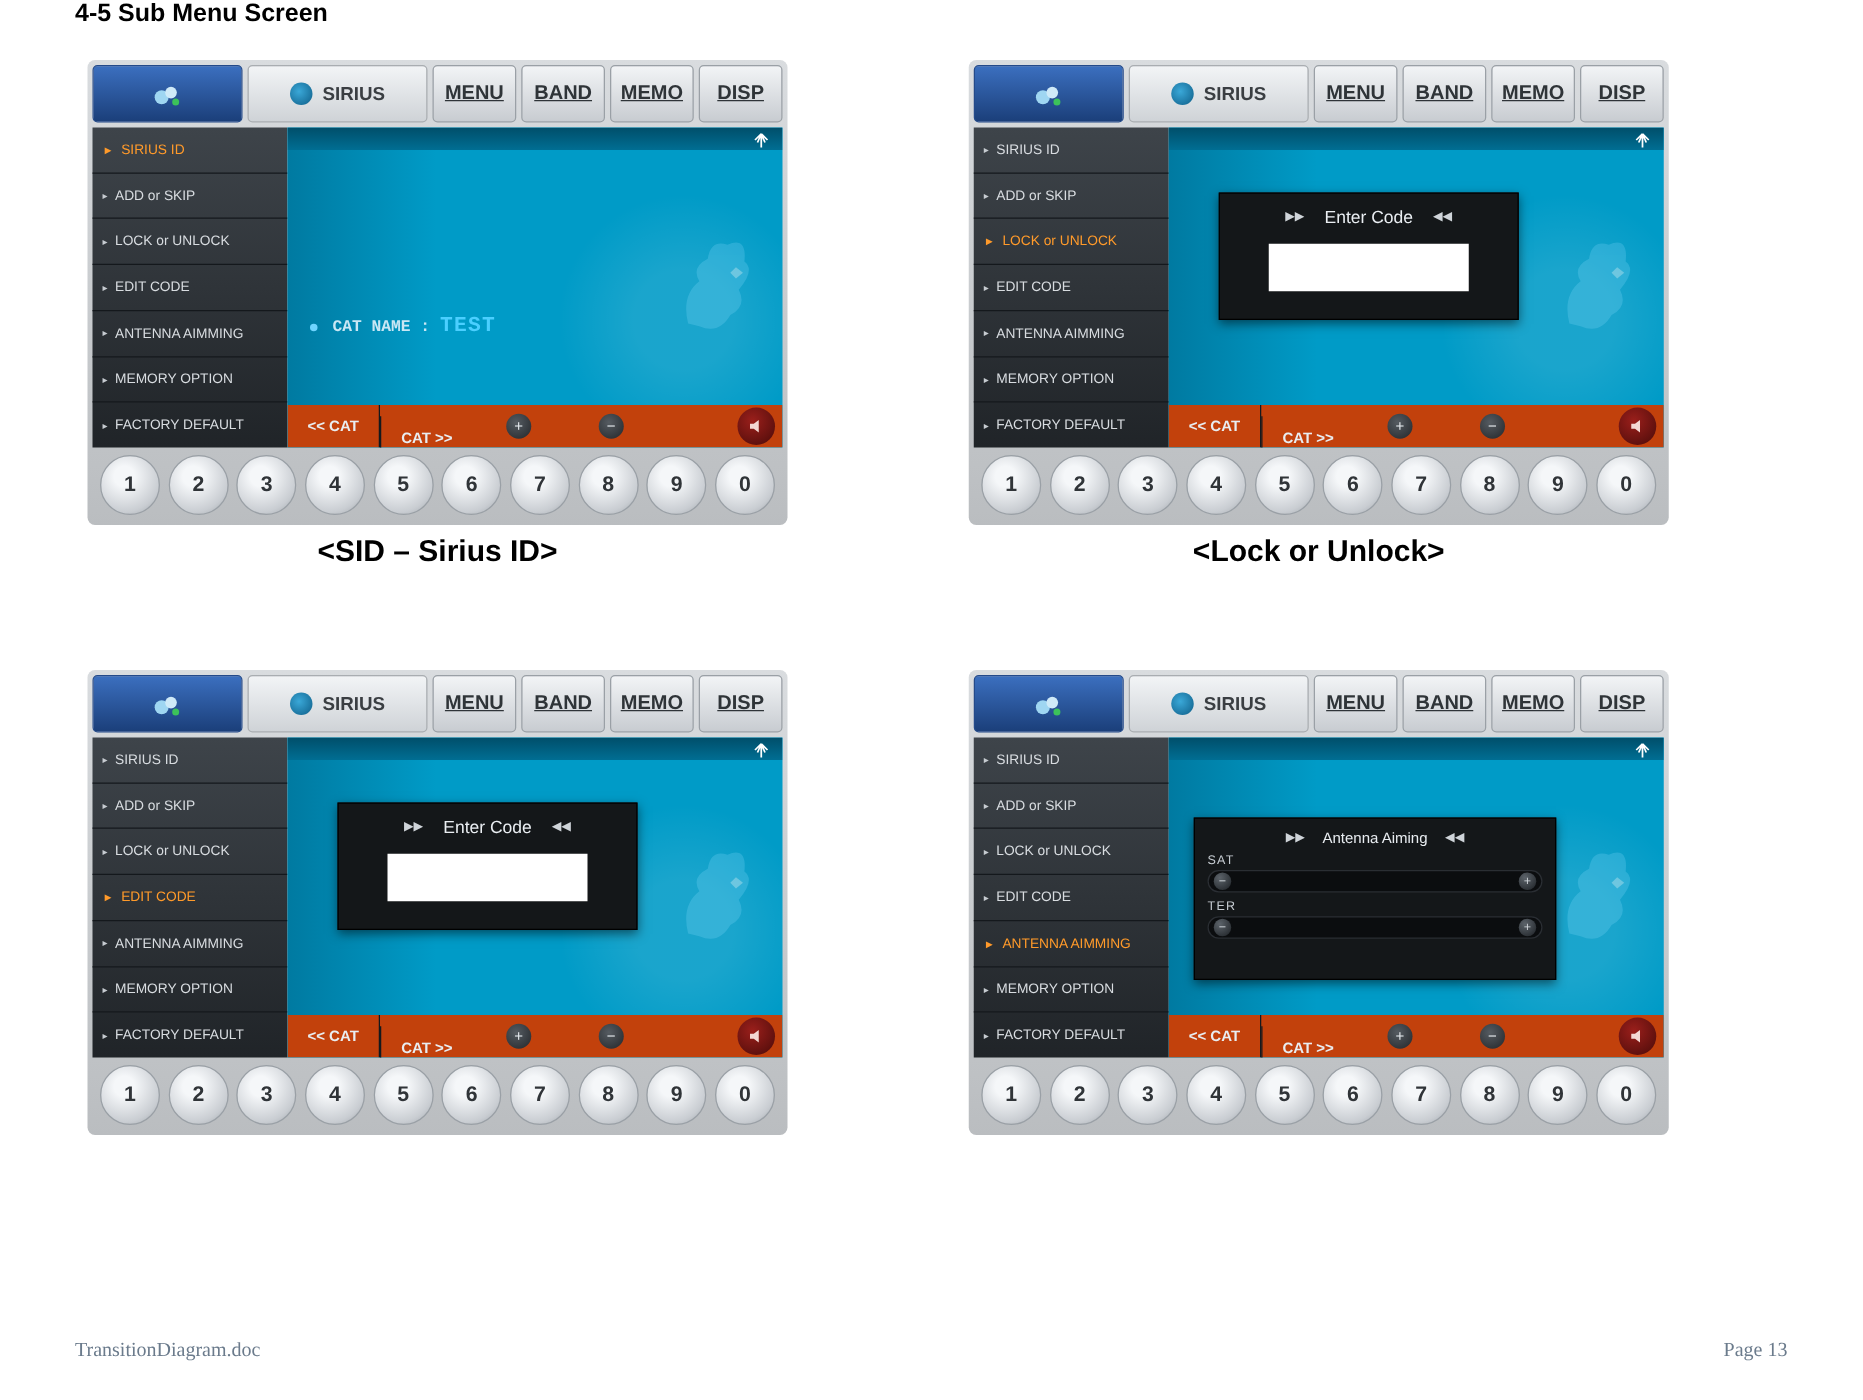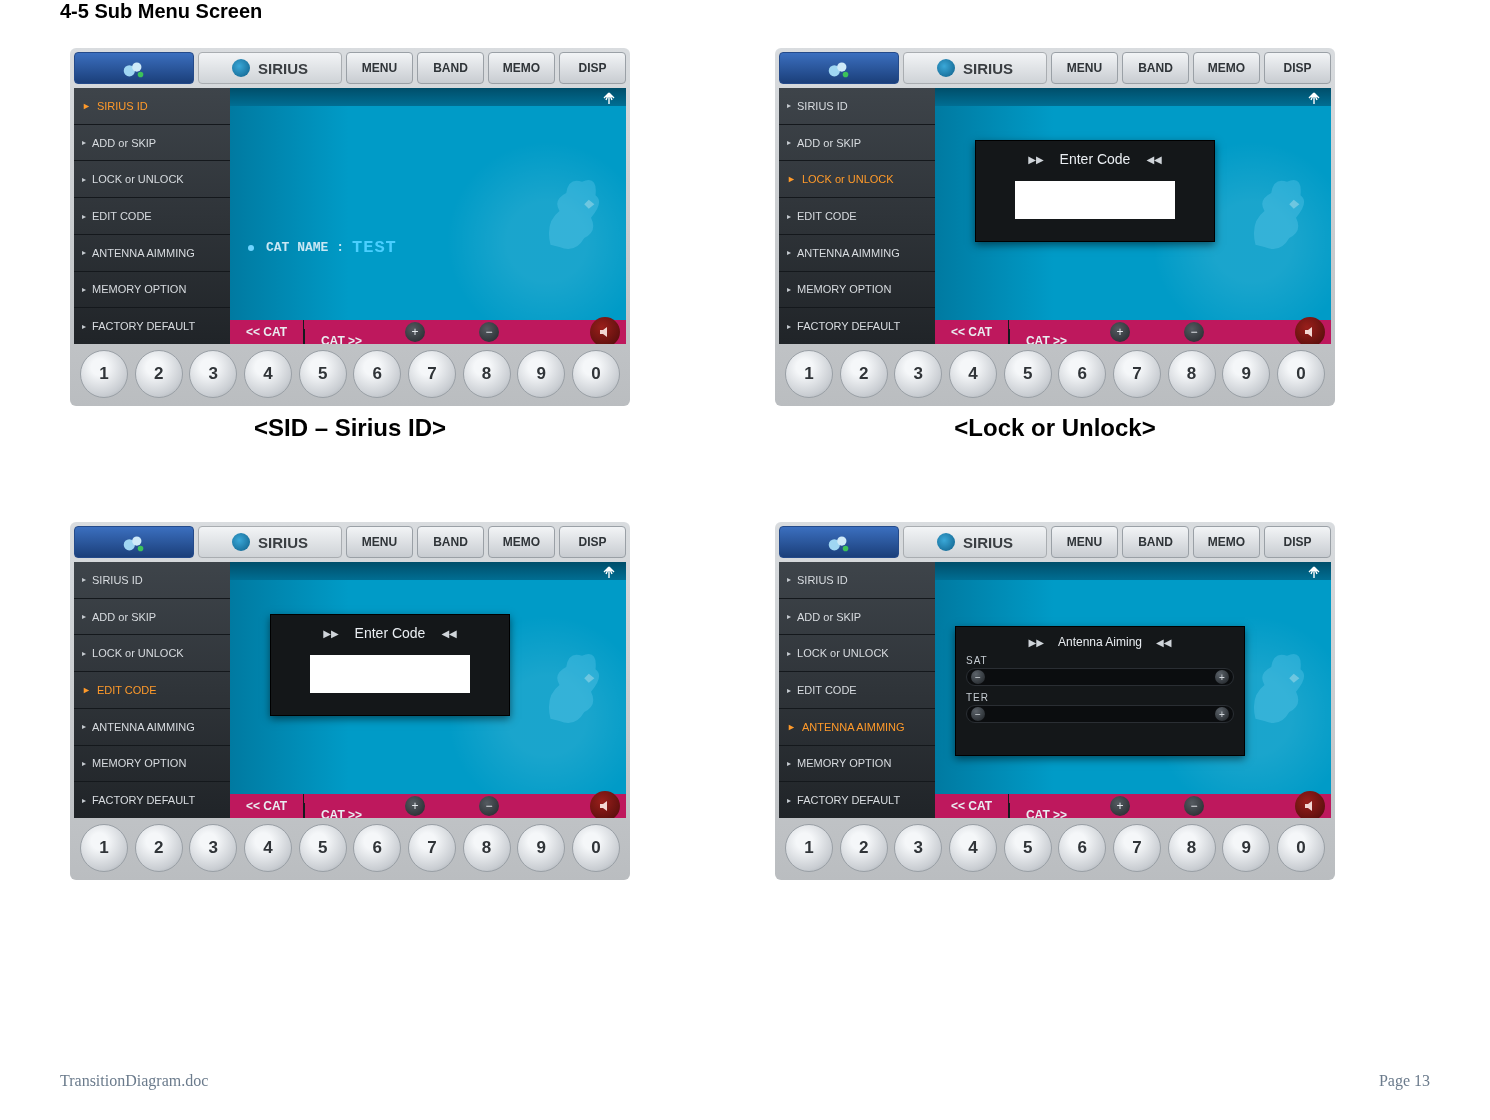--- a/index.html
+++ b/index.html
@@ -26,21 +26,21 @@
   .cell {}
   .device {
     width: 560px;
     background: linear-gradient(#d9dcdf,#babdc0);
     border-radius: 6px;
     padding: 4px;
   }
   .topbar {
     display: flex;
     gap: 4px;
-    height: 32px;
+    height: 46px;
     margin-bottom: 4px;
   }
   .home-btn {
     width: 120px;
     background: linear-gradient(#3b6fbf,#1b3f7a);
     border: 1px solid #244a8a;
     border-radius: 4px;
     display: flex;
     align-items: center;
     justify-content: center;
@@ -63,21 +63,22 @@
   .tbtn {
     width: 67px;
     background: linear-gradient(#f2f4f6,#c8ccd1);
     border: 1px solid #9aa0a6;
     border-radius: 4px;
     display: flex;
     align-items: center;
     justify-content: center;
     color: #2f3438;
     font-weight: bold;
-    font-size: 12px;
+    font-size: 16px;
+    text-decoration: underline;
   }
   .mainrow { display: flex; height: 256px; gap: 0; }
   .sidemenu {
     width: 156px;
     background: linear-gradient(#3e444a,#202428);
     display: flex;
     flex-direction: column;
   }
   .menu-item {
     flex: 1;
@@ -119,22 +120,22 @@
     color: #fff; font-size: 13px; z-index: 3;
   }
   .decor-dog {
     position:absolute; right:18px; top:78px;
     width:70px; height:90px; opacity:.45; z-index:1;
     color:#8fe0ff;
   }
   .bottombar {
     position: absolute;
     left: 0; right: 0; bottom: 0;
-    height: 24px;
-    background: #be185d;
+    height: 34px;
+    background: #c2410c;
     display: flex;
     align-items: center;
     z-index: 4;
   }
   .catbtn {
     height: 100%;
     width: 74px;
     color: #e9edf1;
     font-size: 12px;
     font-weight: bold;

